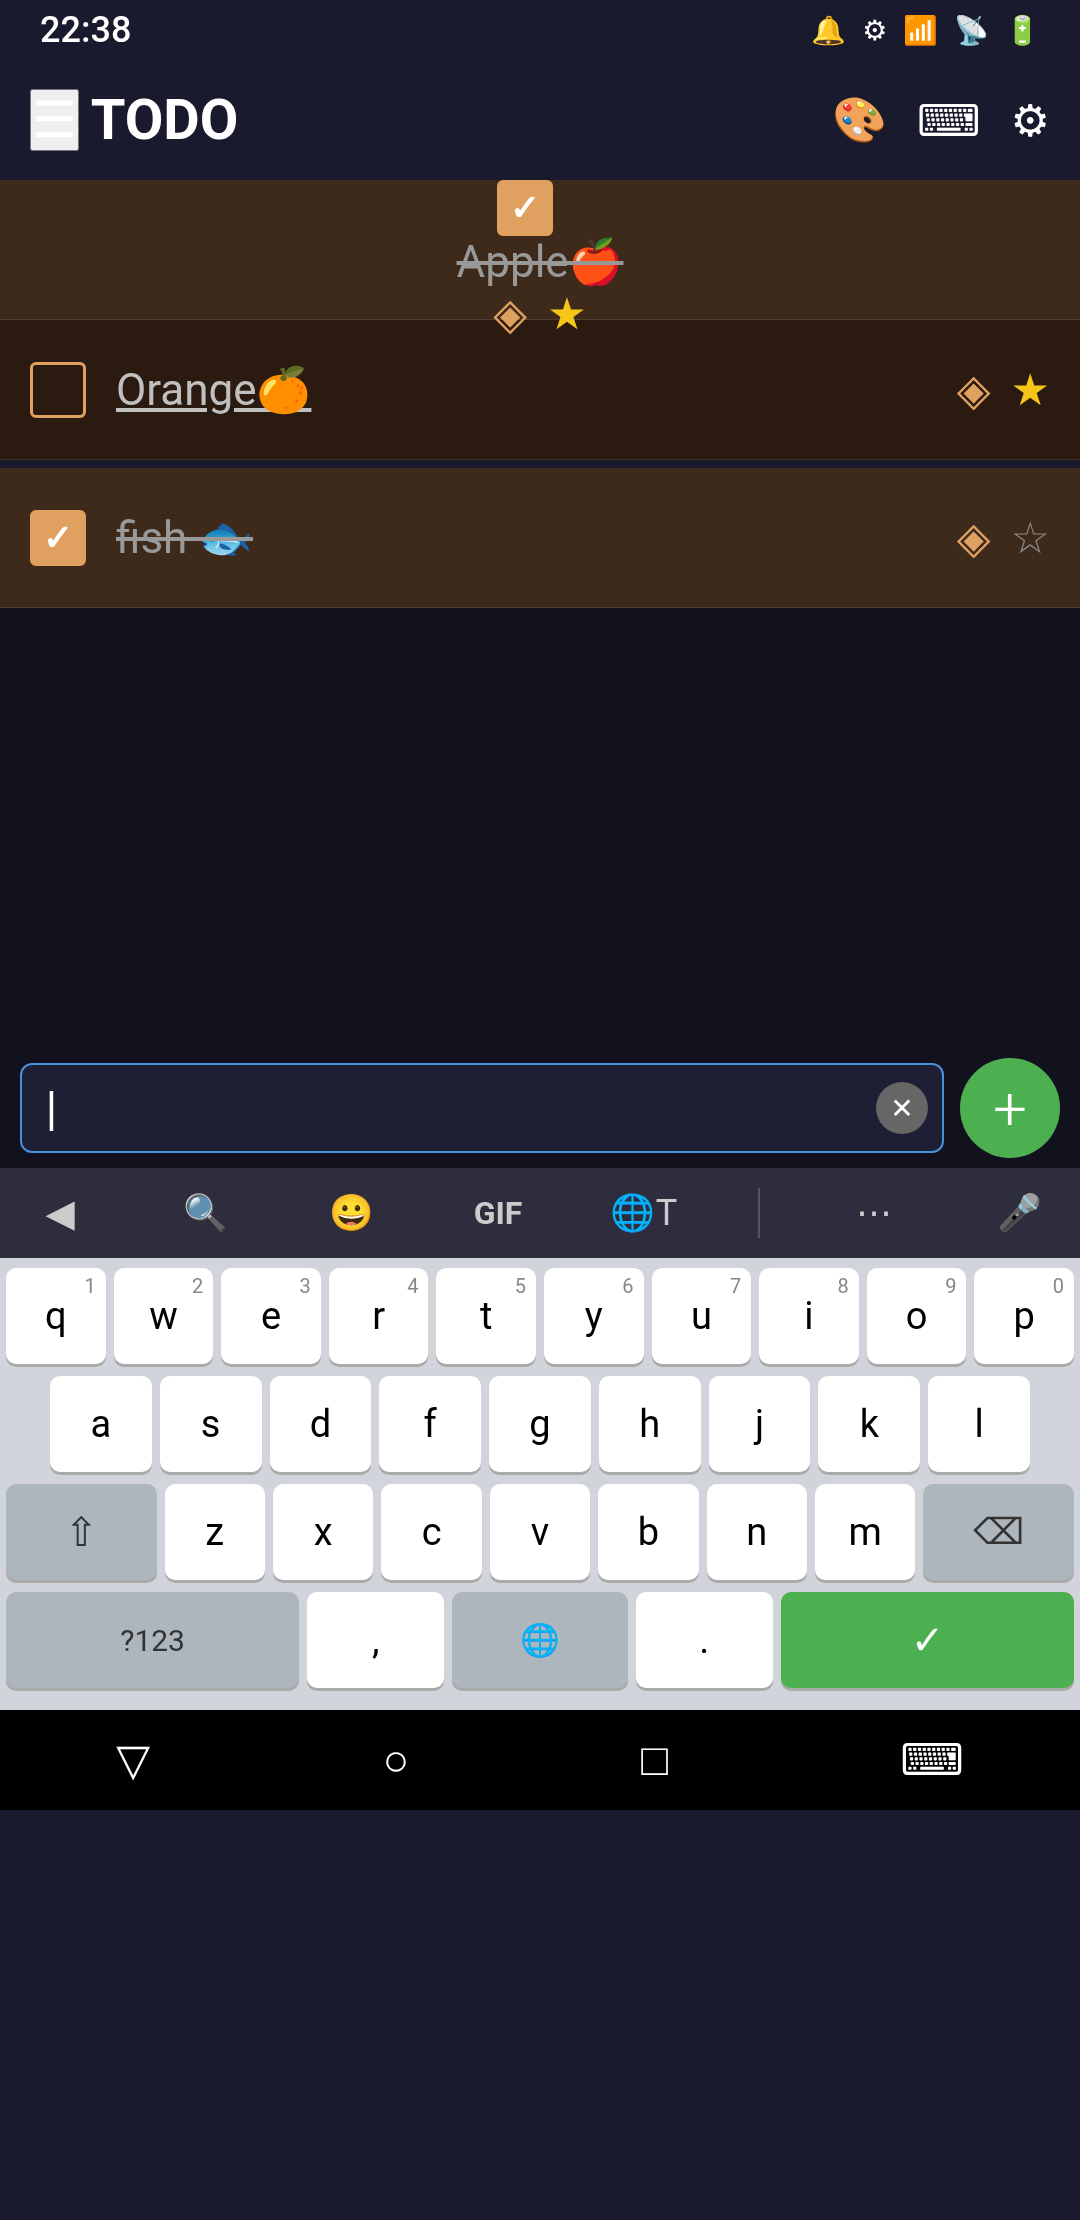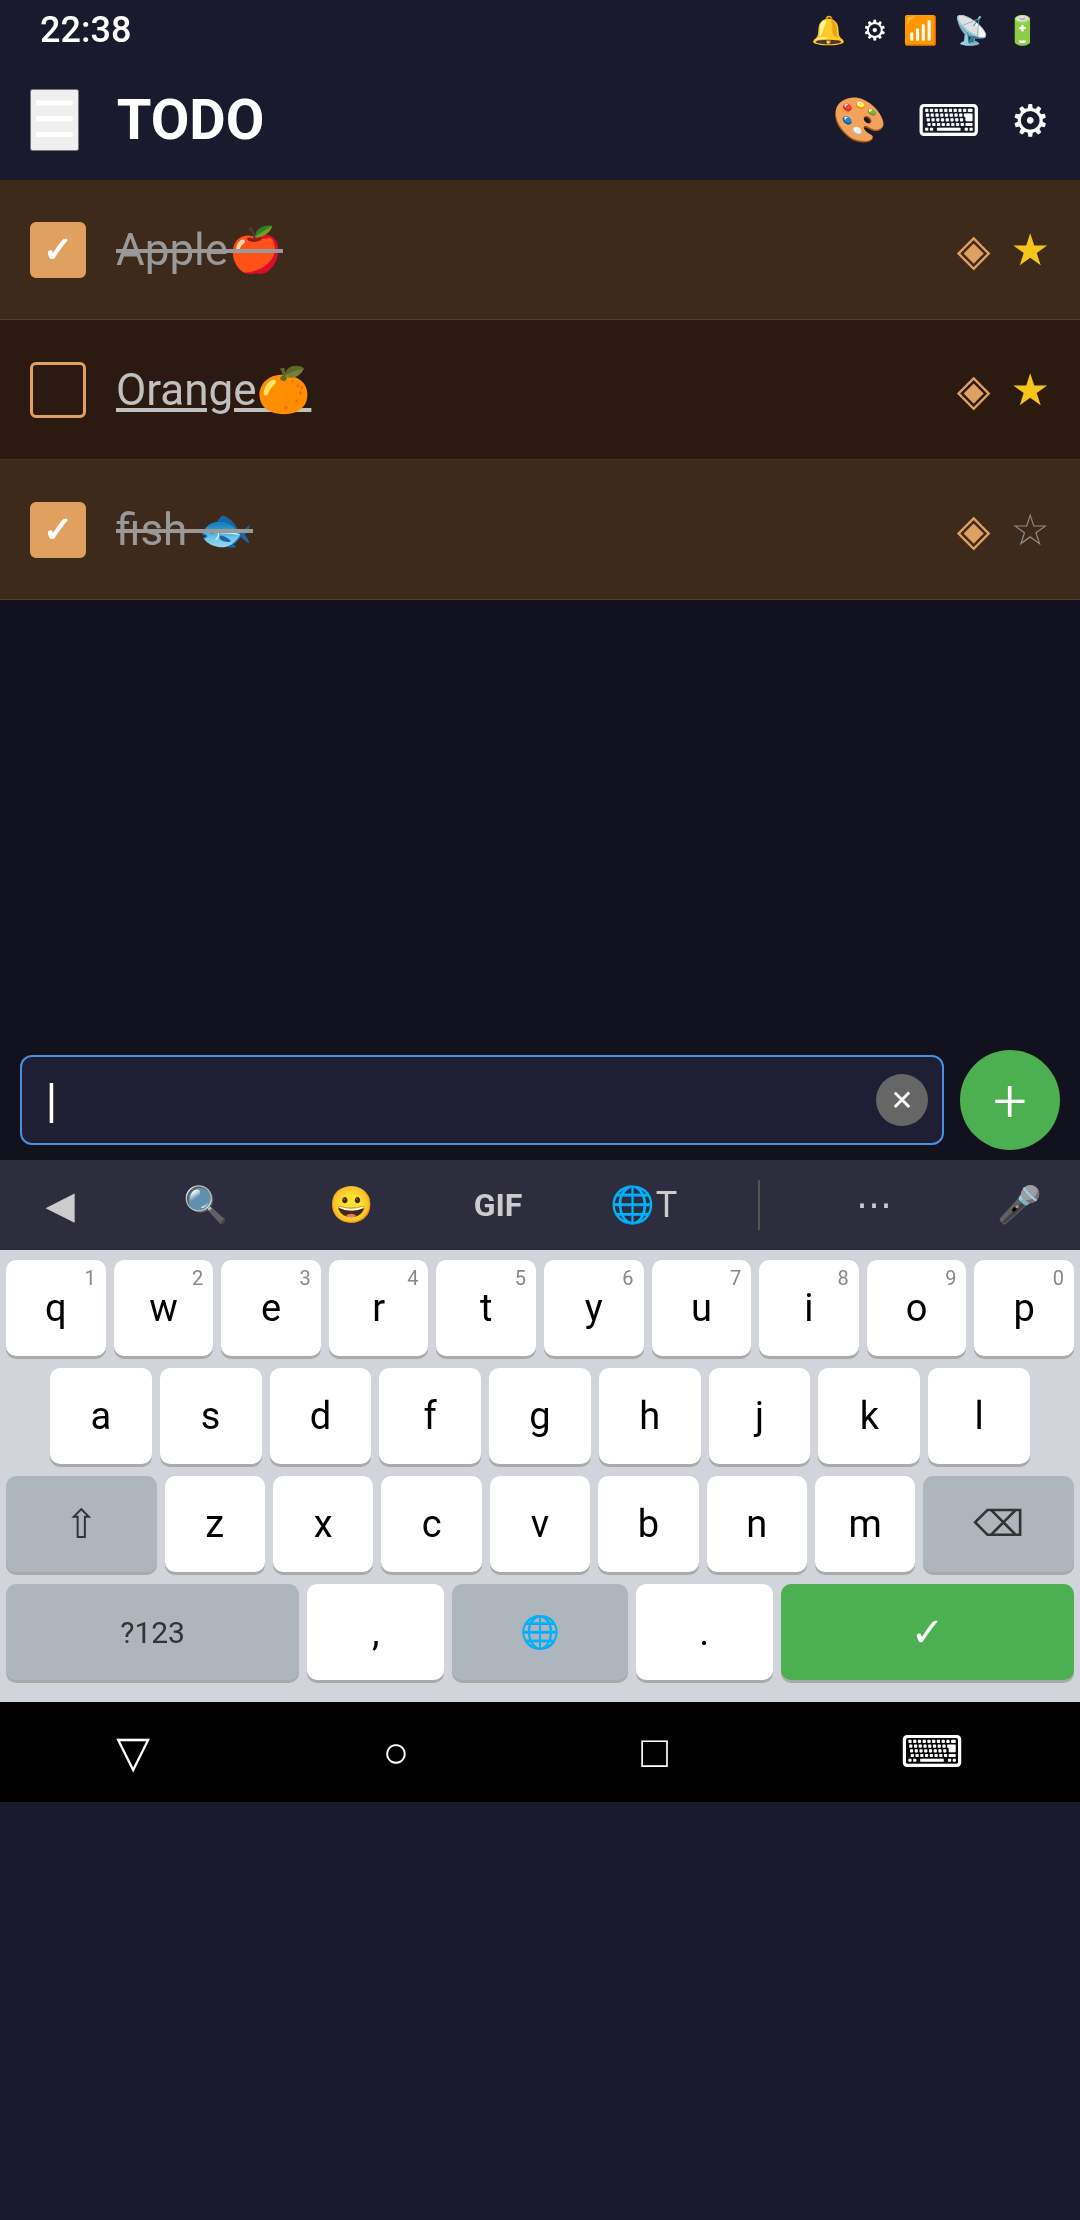--- a/index.html
+++ b/index.html
@@ -40,21 +40,21 @@
     }
 
     
     .app-bar {
       width: 100%;
       height: 120px;
       background: #1a1a2e;
       display: flex;
       align-items: center;
       padding: 0 30px;
-      gap: 38px;
+      gap: 12px;
     }
     .menu-icon {
       color: white;
       font-size: 50px;
       cursor: pointer;
     }
     .app-title {
       color: white;
       font-size: 56px;
       font-weight: bold;
@@ -80,26 +80,28 @@
     .todo-item {
       width: 100%;
       height: 140px;
       display: flex;
       align-items: center;
       padding: 0 30px;
       border-bottom: 1px solid rgba(255,255,255,0.1);
     }
     .todo-item.completed {
       background: #3d2a1a;
+      flex-direction: column;
     }
     .todo-item.uncompleted {
       background: #2a1a10;
     }
     .todo-item.completed-fish {
       background: #3d2a1a;
+      margin-top: 8px;
     }
 
     .checkbox {
       width: 56px;
       height: 56px;
       border: 3px solid #e0a060;
       border-radius: 6px;
       margin-right: 30px;
       display: flex;
       align-items: center;

